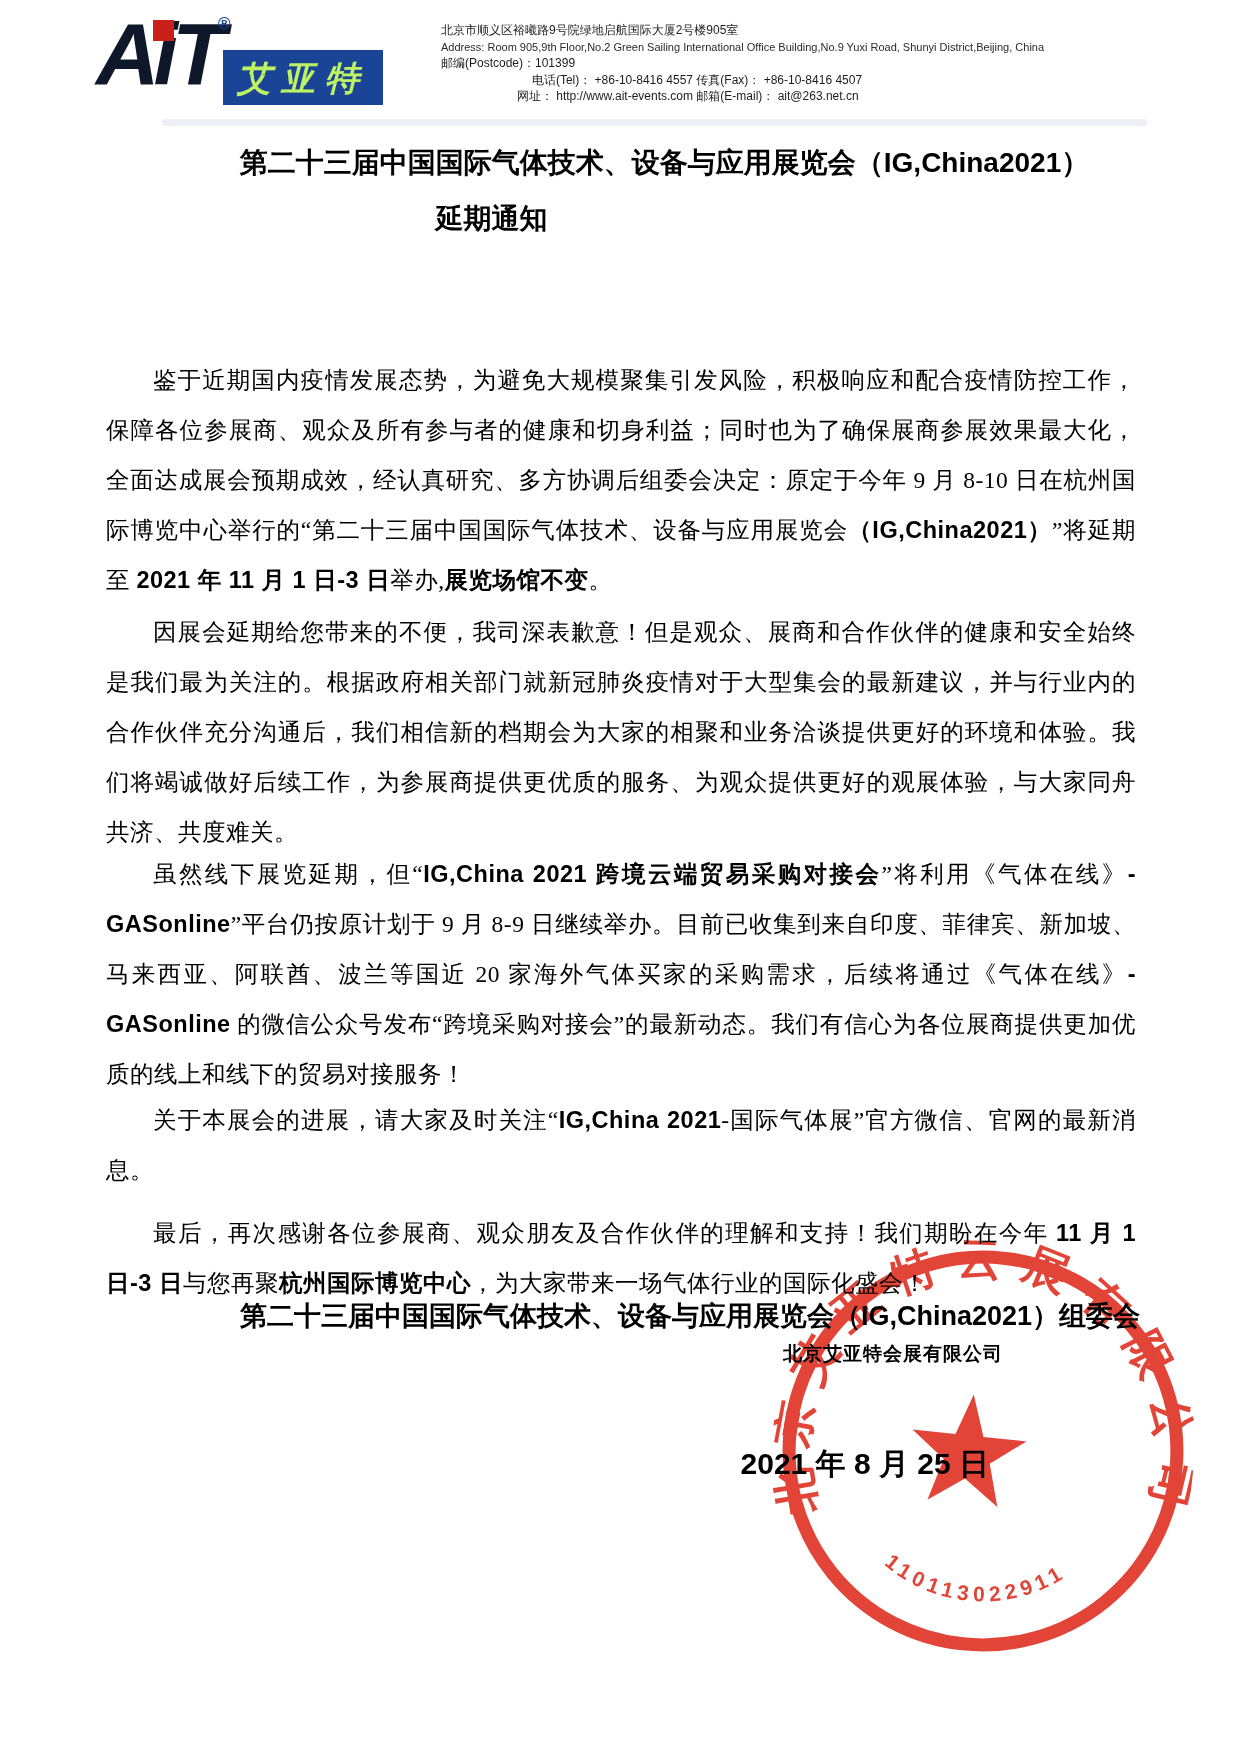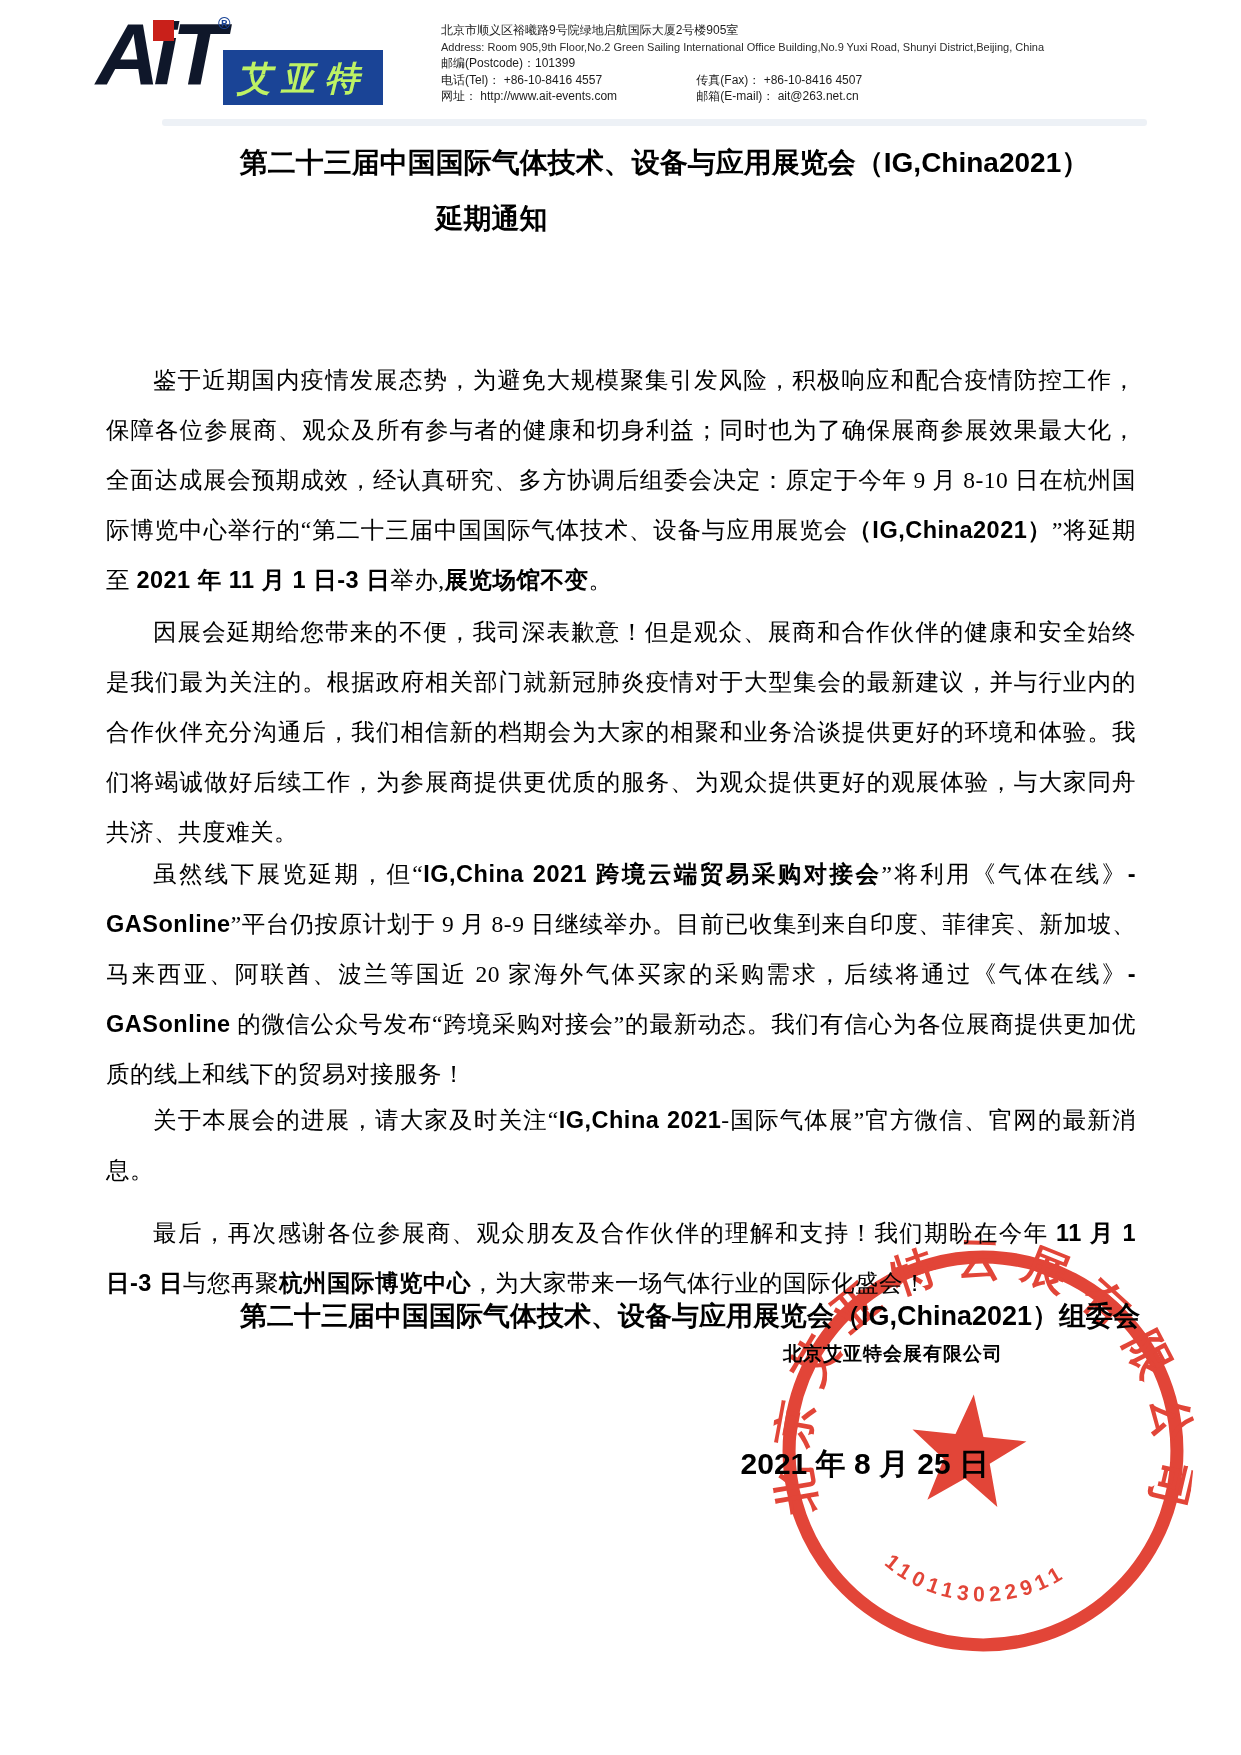--- a/index.html
+++ b/index.html
@@ -39,21 +39,21 @@
     padding:11px 14px 10px 14px;
     letter-spacing:10px;
   }
   .contact{
     position:absolute;left:441px;top:22px;width:730px;
     font-family:"Liberation Sans","DejaVu Sans",sans-serif;
     font-size:12px;line-height:16.5px;color:#1c1c1c;
   }
   .contact .row{white-space:nowrap;}
   .contact .en{font-size:11px;color:#2a2a2a;}
-  .contact .cell{display:inline-block;min-width:252px;}
+  .contact .cell{display:inline-block;min-width:252px;text-align:right;}
   .band{
     position:absolute;left:162px;top:119px;width:985px;height:7px;
     background:#e3e9f1;opacity:.65;border-radius:3px;
   }
   
   .doc-title{
     position:absolute;left:0;top:146px;width:1241px;
     text-align:center;
     font-family:"Liberation Sans","DejaVu Sans",sans-serif;
     font-weight:bold;font-size:28px;line-height:34px;padding-left:44px;

